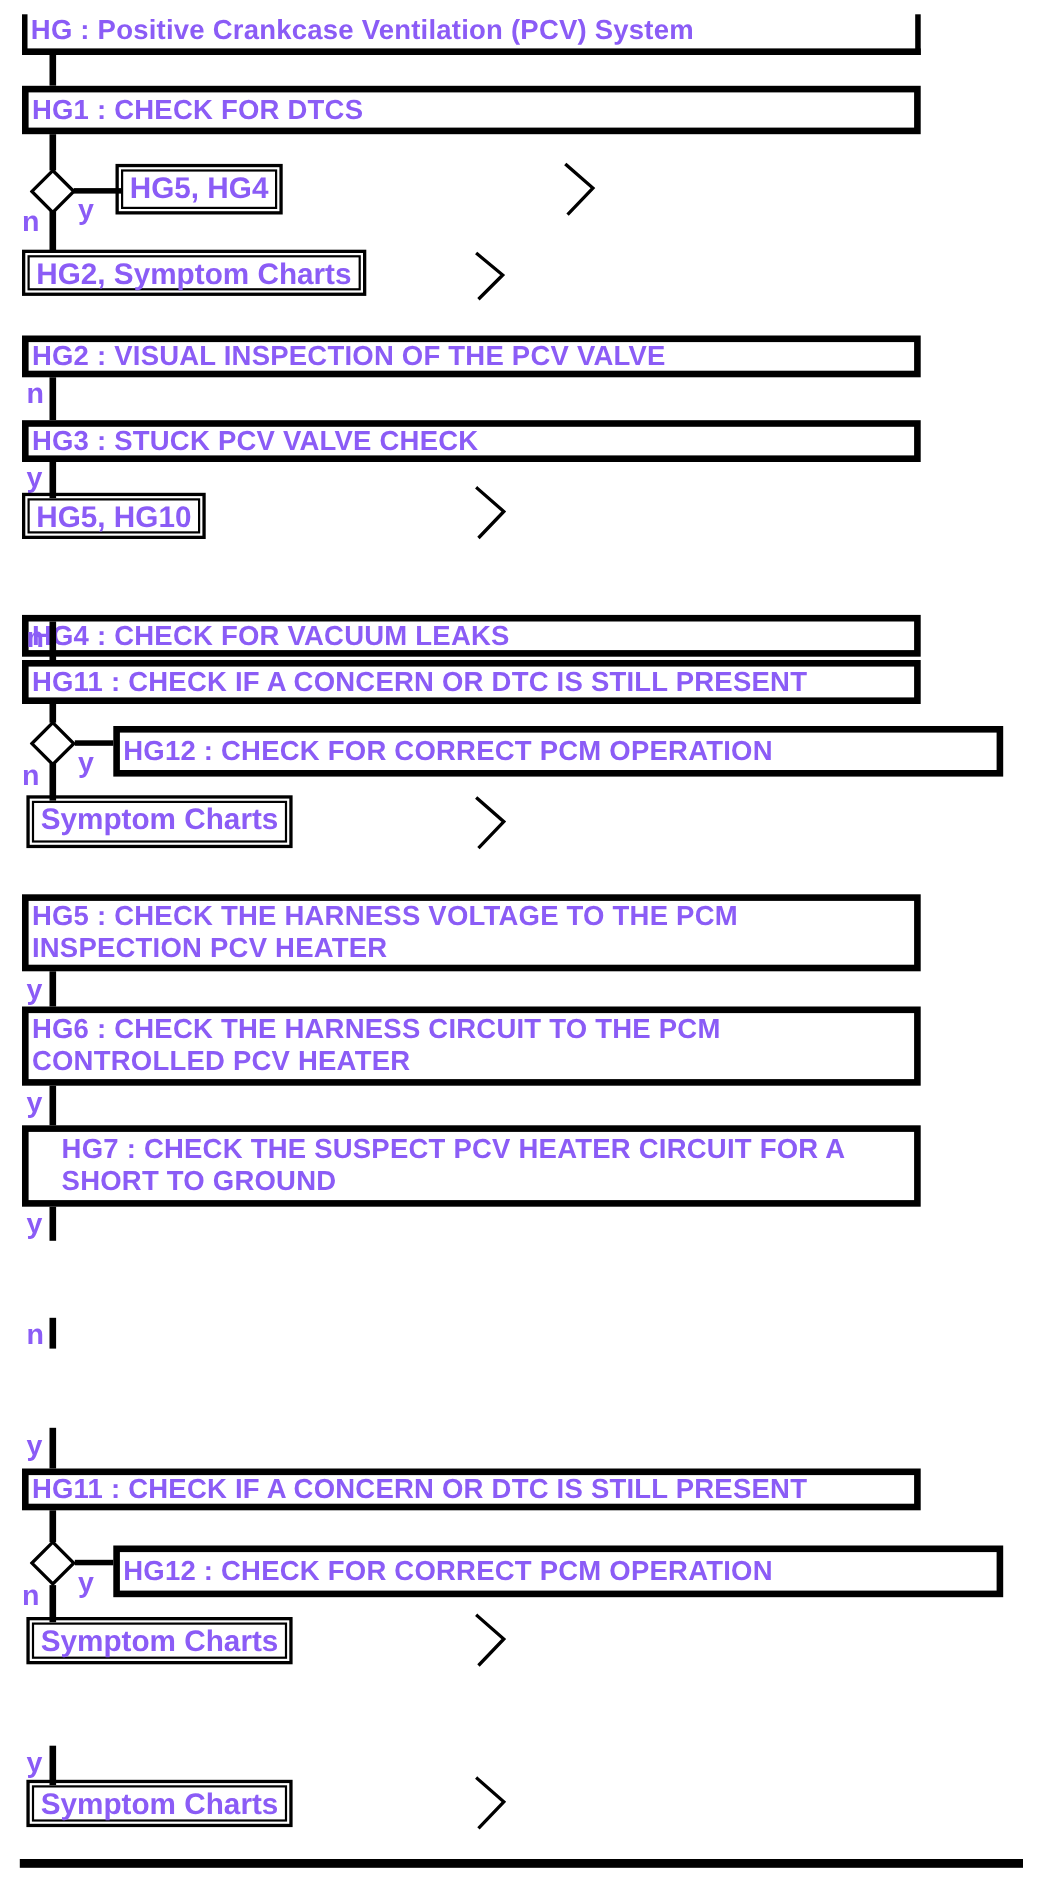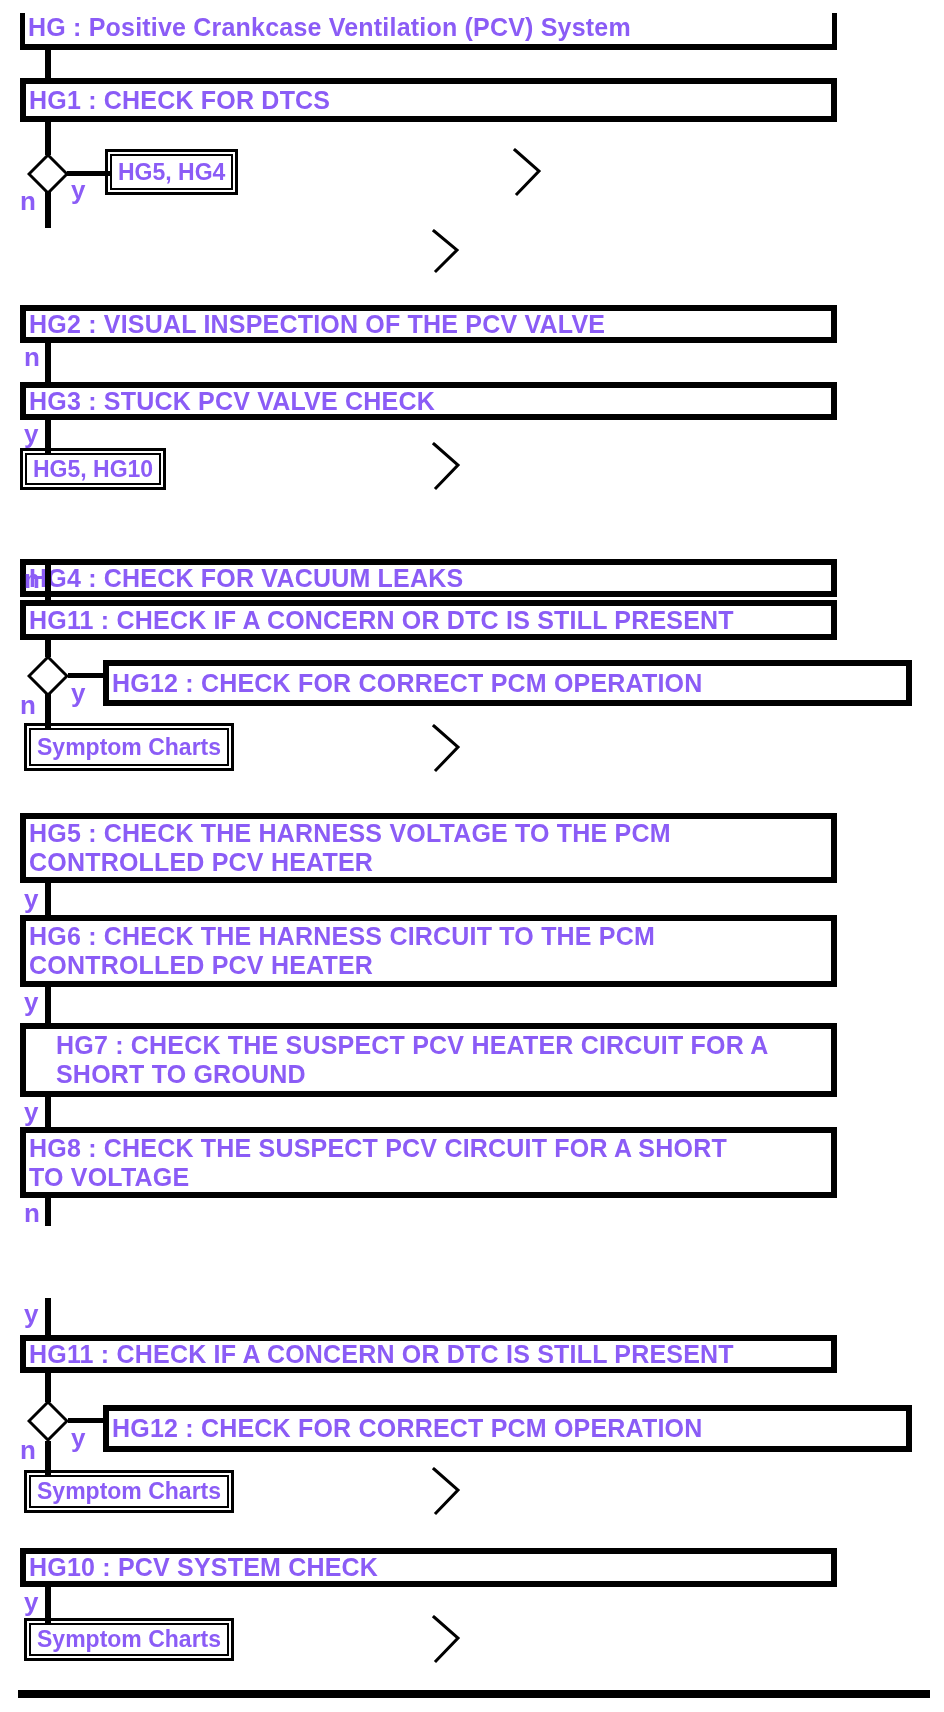--- a/index.html
+++ b/index.html
@@ -39,25 +39,24 @@
   }
   .wide{left:103px;width:809px;}
   
   .refbox{
     position:absolute;
     box-sizing:border-box;
     border:2px solid #000;
     outline:3px solid #000;
     outline-offset:2px;
     background:#fff;
-    font-size:23px;
+    font-size:27px;
     padding:0 6px;
     white-space:nowrap;
     display:flex;
-    align-items:center;
   }
   
   .vline{position:absolute;left:45px;width:6px;background:#000;}
   .hline{position:absolute;height:5px;background:#000;}
   
   .yn{position:absolute;font-size:26px;line-height:24px;}
   .svgicon{position:absolute;}
   .rule{position:absolute;background:#000;}
 </style>
 </head>
@@ -83,20 +82,23 @@
   <div class="refbox" style="left:110px;top:154px;height:36px;">
       <span>HG5, HG4</span>
     </div>
 
   <svg class="svgicon" style="left:511px;top:146px;" width="34" height="52">
     <polyline points="4,4 28,25 6,48" fill="none" stroke="#000" stroke-width="3" stroke-linecap="square"></polyline>
   </svg>
 
   <div class="vline" style="top:192px;height:36px;"></div>
 
+  <div class="refbox" style="left:25px;top:232px;height:32px;">
+      <span>HG2, Symptom Charts</span>
+    </div>
 
   <svg class="svgicon" style="left:430px;top:227px;" width="34" height="48">
     <polyline points="4,4 27,23 6,44" fill="none" stroke="#000" stroke-width="3" stroke-linecap="square"></polyline>
   </svg>
 
   <div class="box" style="top:305px;height:38px;"><span>HG2 : VISUAL INSPECTION OF THE PCV VALVE</span></div>
   <span class="yn" style="left:24px;top:345px;">n</span>
   <div class="vline" style="top:343px;height:39px;"></div>
 
   <div class="box" style="top:382px;height:38px;"><span>HG3 : STUCK PCV VALVE CHECK</span></div>
@@ -131,36 +133,34 @@
 
   <div class="refbox" style="left:29px;top:728px;height:38px;">
       <span>Symptom Charts</span>
     </div>
 
   <svg class="svgicon" style="left:430px;top:722px;" width="34" height="52">
     <polyline points="4,4 28,25 6,48" fill="none" stroke="#000" stroke-width="3" stroke-linecap="square"></polyline>
   </svg>
 
   <div class="box" style="top:813px;height:70px;"><span>HG5 : CHECK THE HARNESS VOLTAGE TO THE PCM
-CONTROLLED PCV HEATER</span></div>
+INSPECTION PCV HEATER</span></div>
   <span class="yn" style="left:24px;top:887px;">y</span>
   <div class="vline" style="top:883px;height:33px;"></div>
 
   <div class="box" style="top:915px;height:72px;"><span>HG6 : CHECK THE HARNESS CIRCUIT TO THE PCM
 CONTROLLED PCV HEATER</span></div>
   <span class="yn" style="left:24px;top:990px;">y</span>
   <div class="vline" style="top:987px;height:37px;"></div>
 
   <div class="box" style="top:1023px;height:74px;padding-left:30px;"><span>HG7 : CHECK THE SUSPECT PCV HEATER CIRCUIT FOR A
 SHORT TO GROUND</span></div>
   <span class="yn" style="left:24px;top:1100px;">y</span>
   <div class="vline" style="top:1097px;height:31px;"></div>
 
-  <div class="box" style="top:1127px;height:71px;"><span>HG8 : CHECK THE SUSPECT PCV CIRCUIT FOR A SHORT
-TO VOLTAGE</span></div>
   <span class="yn" style="left:24px;top:1201px;">n</span>
   <div class="vline" style="top:1198px;height:28px;"></div>
 
   <span class="yn" style="left:24px;top:1302px;">y</span>
   <div class="vline" style="top:1298px;height:38px;"></div>
 
   <div class="box" style="top:1335px;height:38px;"><span>HG11 : CHECK IF A CONCERN OR DTC IS STILL PRESENT</span></div>
   <div class="vline" style="top:1373px;height:29px;"></div>
 
   <svg class="svgicon" style="left:27px;top:1400px;" width="42" height="42">
@@ -175,21 +175,20 @@
   <div class="vline" style="top:1441px;height:34px;"></div>
 
   <div class="refbox" style="left:29px;top:1475px;height:33px;">
       <span>Symptom Charts</span>
     </div>
 
   <svg class="svgicon" style="left:430px;top:1465px;" width="34" height="52">
     <polyline points="4,4 28,25 6,48" fill="none" stroke="#000" stroke-width="3" stroke-linecap="square"></polyline>
   </svg>
 
-  <div class="box" style="top:1548px;height:39px;"><span>HG10 : PCV SYSTEM CHECK</span></div>
   <span class="yn" style="left:24px;top:1590px;">y</span>
   <div class="vline" style="top:1587px;height:36px;"></div>
 
   <div class="refbox" style="left:29px;top:1623px;height:33px;">
       <span>Symptom Charts</span>
     </div>
 
   <svg class="svgicon" style="left:430px;top:1613px;" width="34" height="52">
     <polyline points="4,4 28,25 6,48" fill="none" stroke="#000" stroke-width="3" stroke-linecap="square"></polyline>
   </svg>

